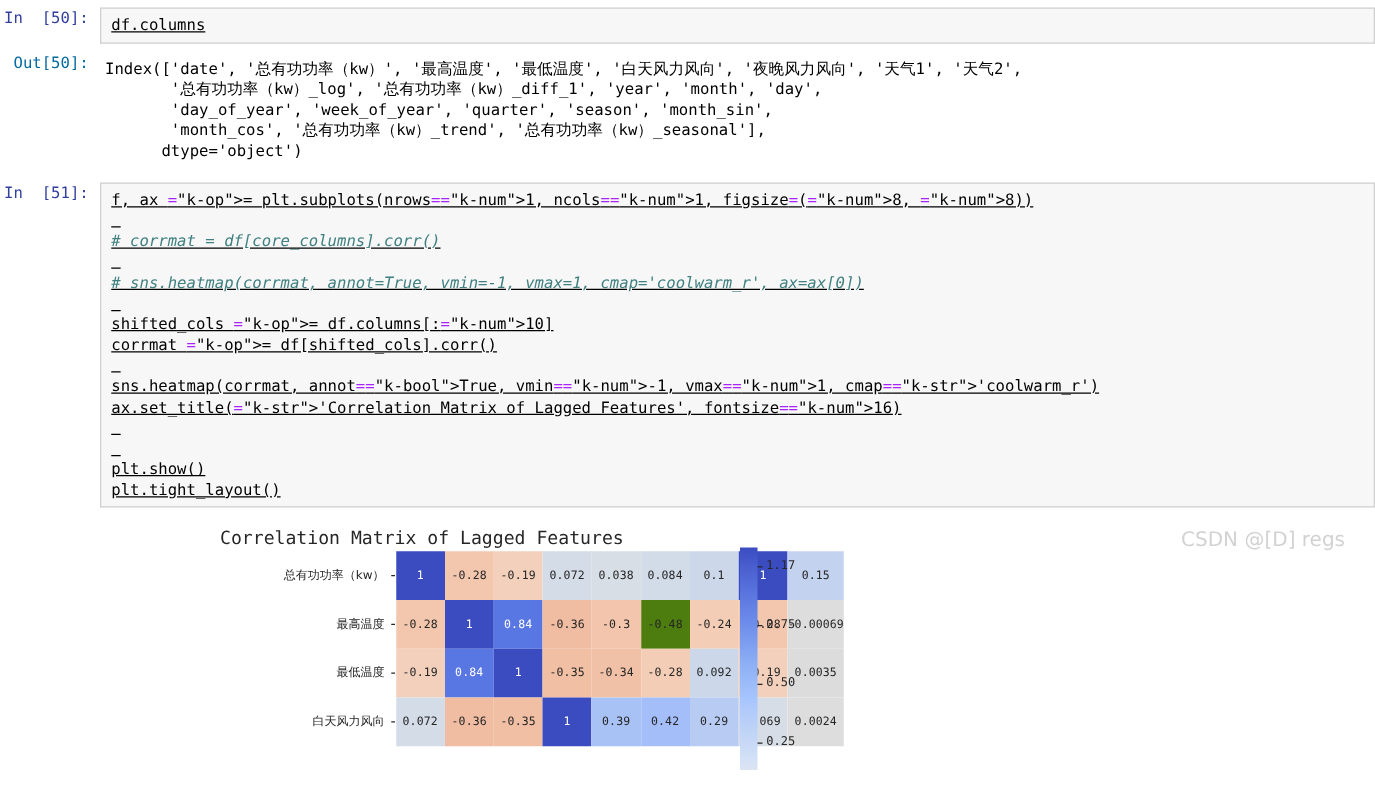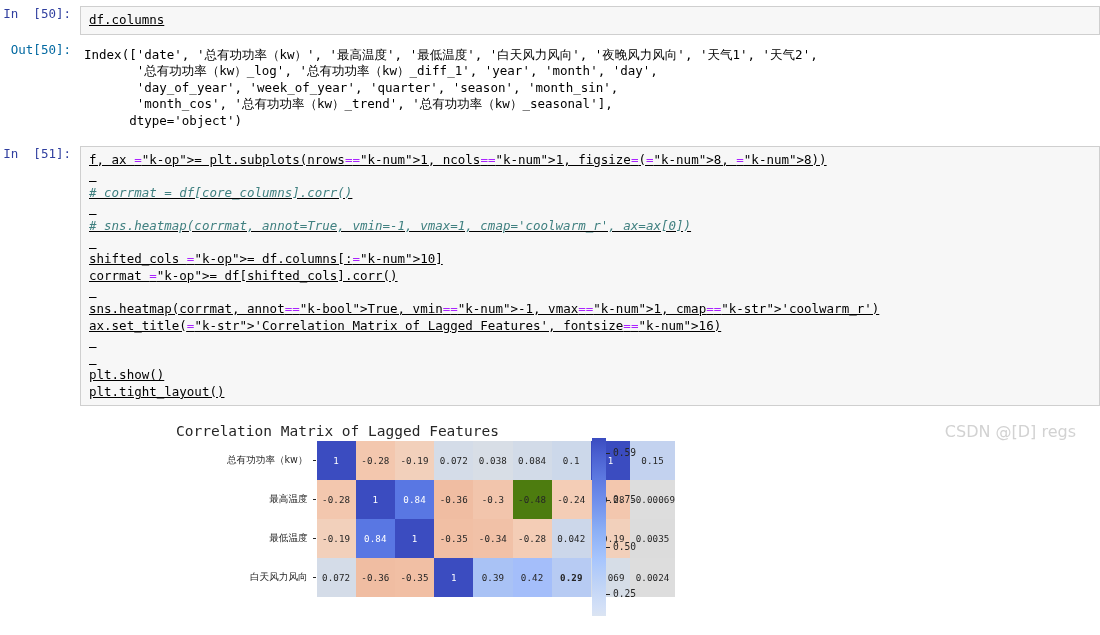--- a/index.html
+++ b/index.html
@@ -266,46 +266,46 @@
               </tr>
               <tr>
                 <td class="ylabel">最低温度</td>
                 <td class="tickmark"></td>
                 <td class="cell" style="background: rgb(242, 208, 187);">-0.19</td>
                 <td class="cell lite" style="background: rgb(89, 119, 227);">0.84</td>
                 <td class="cell lite" style="background: rgb(59, 76, 192);">1</td>
                 <td class="cell" style="background: rgb(241, 191, 164);">-0.35</td>
                 <td class="cell" style="background: rgb(241, 193, 167);">-0.34</td>
                 <td class="cell" style="background: rgb(244, 205, 182);">-0.28</td>
-                <td class="cell" style="background: rgb(204, 215, 234);">0.042</td>
+                <td class="cell" style="background: rgb(204, 215, 234);">0.092</td>
                 <td class="cell" style="background: rgb(242, 208, 187);">-0.19</td>
                 <td class="cell" style="background: rgb(220, 220, 220);">0.0035</td>
               </tr>
               <tr>
                 <td class="ylabel">白天风力风向</td>
                 <td class="tickmark"></td>
                 <td class="cell" style="background: rgb(212, 220, 232);">0.072</td>
                 <td class="cell" style="background: rgb(240, 189, 162);">-0.36</td>
                 <td class="cell" style="background: rgb(241, 191, 164);">-0.35</td>
                 <td class="cell lite" style="background: rgb(59, 76, 192);">1</td>
                 <td class="cell" style="background: rgb(169, 194, 245);">0.39</td>
                 <td class="cell" style="background: rgb(164, 190, 250);">0.42</td>
-                <td class="cell" style="background: rgb(183, 203, 243); font-weight: bold;">0.29</td>
+                <td class="cell" style="background: rgb(183, 203, 243);">0.29</td>
                 <td class="cell" style="background: rgb(214, 221, 231);">0.069</td>
                 <td class="cell" style="background: rgb(221, 221, 221);">0.0024</td>
               </tr>
             </tbody>
         </table>
       </div>
 
       <div class="cbar-wrap">
         <div class="cbar"></div>
         <div id="cbar-ticks">
             <div class="cbar-tick" style="top: 14.9895px;"></div>
-            <div class="cbar-lbl" style="top: 14.9895px;">0.59</div>
+            <div class="cbar-lbl" style="top: 14.9895px;">1.17</div>
             <div class="cbar-tick" style="top: 61.8316px;"></div>
             <div class="cbar-lbl" style="top: 61.8316px;">0.75</div>
             <div class="cbar-tick" style="top: 108.674px;"></div>
             <div class="cbar-lbl" style="top: 108.674px;">0.50</div>
             <div class="cbar-tick" style="top: 155.516px;"></div>
             <div class="cbar-lbl" style="top: 155.516px;">0.25</div>
           </div>
       </div>
 
     </div>

